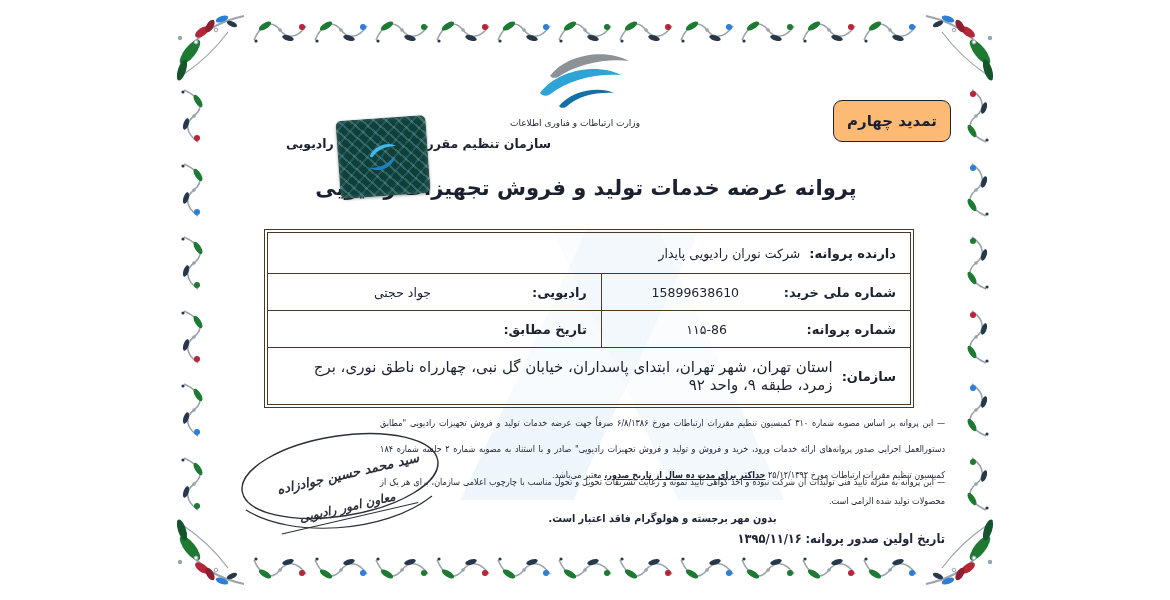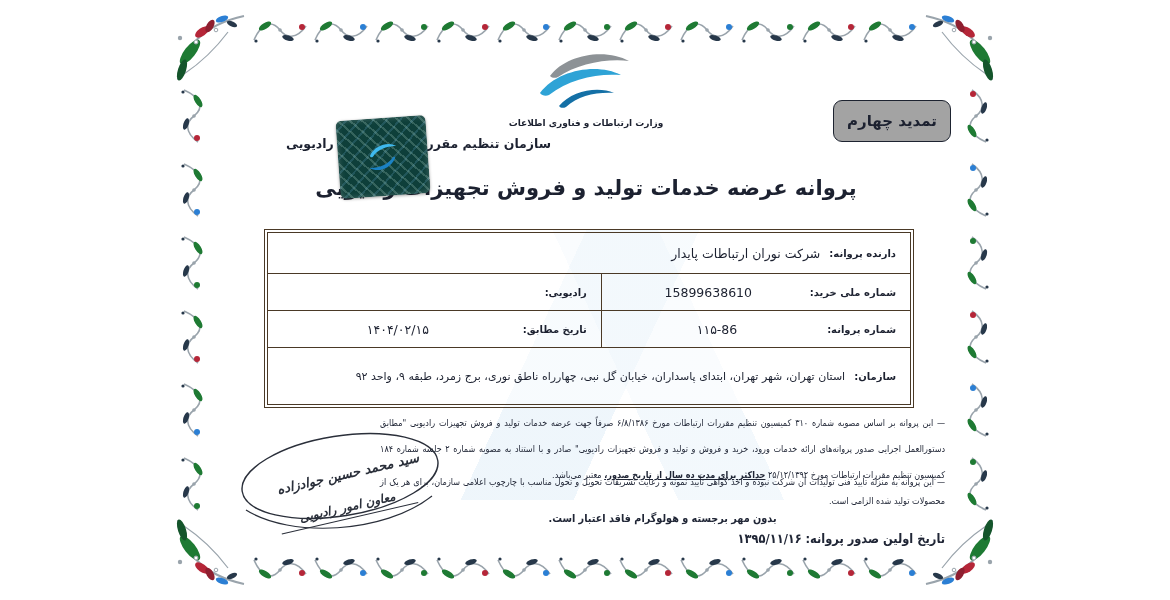--- a/index.html
+++ b/index.html
@@ -24,54 +24,54 @@
   .mv svg{position:absolute;left:50%;top:50%;transform:translate(-50%,-50%) rotate(90deg);}
   #b-right .mv svg{transform:translate(-50%,-50%) rotate(-90deg);}
   
   .watermark{position:absolute;left:290px;top:230px;width:580px;height:270px;pointer-events:none;
     background:
       linear-gradient(115deg, transparent 42%, rgba(120,180,225,.12) 42%, rgba(120,180,225,.12) 58%, transparent 58%),
       linear-gradient(65deg, transparent 55%, rgba(120,180,225,.09) 55%, rgba(120,180,225,.09) 70%, transparent 70%);
   }
   
   .logo-wrap{position:absolute;left:286px;top:48px;width:600px;text-align:center;}
-  .ministry{position:absolute;left:286px;top:118px;width:600px;text-align:center;
-    font-size:9px;font-weight:bold;direction:rtl;}
+  .ministry{position:absolute;left:275px;top:118px;width:600px;text-align:center;
+    font-size:9px;font-weight:normal;direction:rtl;}
   .org{position:absolute;left:286px;top:136px;width:600px;text-align:left;
     font-size:12.5px;font-weight:bold;direction:rtl;}
   .doc-title{position:absolute;left:236px;top:176px;width:700px;text-align:center;
     font-size:21px;font-weight:bold;direction:rtl;letter-spacing:.5px;}
   
   .hologram{position:absolute;left:338px;top:118px;width:90px;height:78px;border-radius:6px;
     transform:rotate(-4deg);
     background-color:#0e3f3a;
     background-image:
       repeating-linear-gradient(45deg, rgba(190,230,215,.22) 0 2px, transparent 2px 8px),
       repeating-linear-gradient(-45deg, rgba(130,205,255,.16) 0 2px, transparent 2px 10px);
     box-shadow:inset 0 0 6px rgba(255,255,255,.25), 0 1px 3px rgba(0,0,0,.35);
     display:flex;align-items:center;justify-content:center;}
   
   .renewal{position:absolute;left:833px;top:100px;width:116px;height:40px;
-    border:1.6px solid #1d2330;border-radius:9px;background:#a3a3a3;
+    border:1.6px solid #1d2330;border-radius:9px;background:#fdba74;
     display:flex;align-items:center;justify-content:center;
     font-size:15px;font-weight:bold;direction:rtl;}
   
   .tbl{position:absolute;left:264px;top:229px;width:644px;border:1.7px solid #4a3926;padding:2px;background:rgba(255,255,255,.55);}
   .tbl-in{border:1px solid #4a3926;}
   .row{display:flex;direction:rtl;align-items:center;border-bottom:1px solid #4a3926;}
   .row:last-child{border-bottom:none;}
   .r1{height:40px;}
   .r2{height:36px;display:grid;grid-template-columns:48% 52%;align-items:stretch;}
   .r4{height:56px;}
   .cell{display:flex;direction:rtl;align-items:center;padding:0 14px;gap:9px;height:100%;}
   .r2 .cell:nth-child(2){border-right:1px solid #4a3926;}
-  .lbl{font-weight:bold;font-size:10px;white-space:nowrap;}
+  .lbl{font-weight:bold;font-size:13px;white-space:nowrap;}
   .val{font-size:12.5px;}
   .val.center{flex:1;text-align:center;}
-  .val.addr{font-size:11px;}
+  .val.addr{font-size:15px;}
   
   .nt{position:absolute;right:225px;width:642px;direction:rtl;
     transform:scaleX(.88);transform-origin:100% 0;color:#202636;}
   .note{font-size:9.2px;line-height:26px;margin:0;text-align:justify;}
   .note .u{font-weight:bold;text-decoration:underline;}
   #note1{top:410px;}
   #note2{top:472px;}
   #note2 .note{line-height:19px;}
   .stamp{top:512px;text-align:center;font-weight:bold;font-size:11px;}
   .first-issue{top:531px;text-align:right;font-size:13px;}
@@ -466,40 +466,40 @@
   </svg>
 </div>
 
 <div class="renewal">تمدید چهارم</div>
 
 <div class="tbl">
   <div class="tbl-in">
     <div class="row r1">
       <div class="cell">
         <span class="lbl">دارنده پروانه:</span>
-        <span class="val">شرکت نوران ارتباطات پایدار</span>
+        <span class="val">شرکت نوران رادیویی پایدار</span>
       </div>
     </div>
     <div class="row r2">
       <div class="cell">
         <span class="lbl">شماره ملی خرید:</span>
         <span class="val center">15899638610</span>
       </div>
       <div class="cell">
         <span class="lbl">رادیویی:</span>
+        <span class="val center">جواد حجتی</span>
       </div>
     </div>
     <div class="row r2">
       <div class="cell">
         <span class="lbl">شماره پروانه:</span>
         <span class="val center">۱۱۵-86</span>
       </div>
       <div class="cell">
         <span class="lbl">تاریخ مطابق:</span>
-        <span class="val center">۱۴۰۴/۰۲/۱۵</span>
       </div>
     </div>
     <div class="row r4">
       <div class="cell">
         <span class="lbl">سازمان:</span>
         <span class="val addr">استان تهران، شهر تهران، ابتدای پاسداران، خیابان گل نبی، چهارراه ناطق نوری، برج زمرد، طبقه ۹، واحد ۹۲</span>
       </div>
     </div>
   </div>
 </div>

